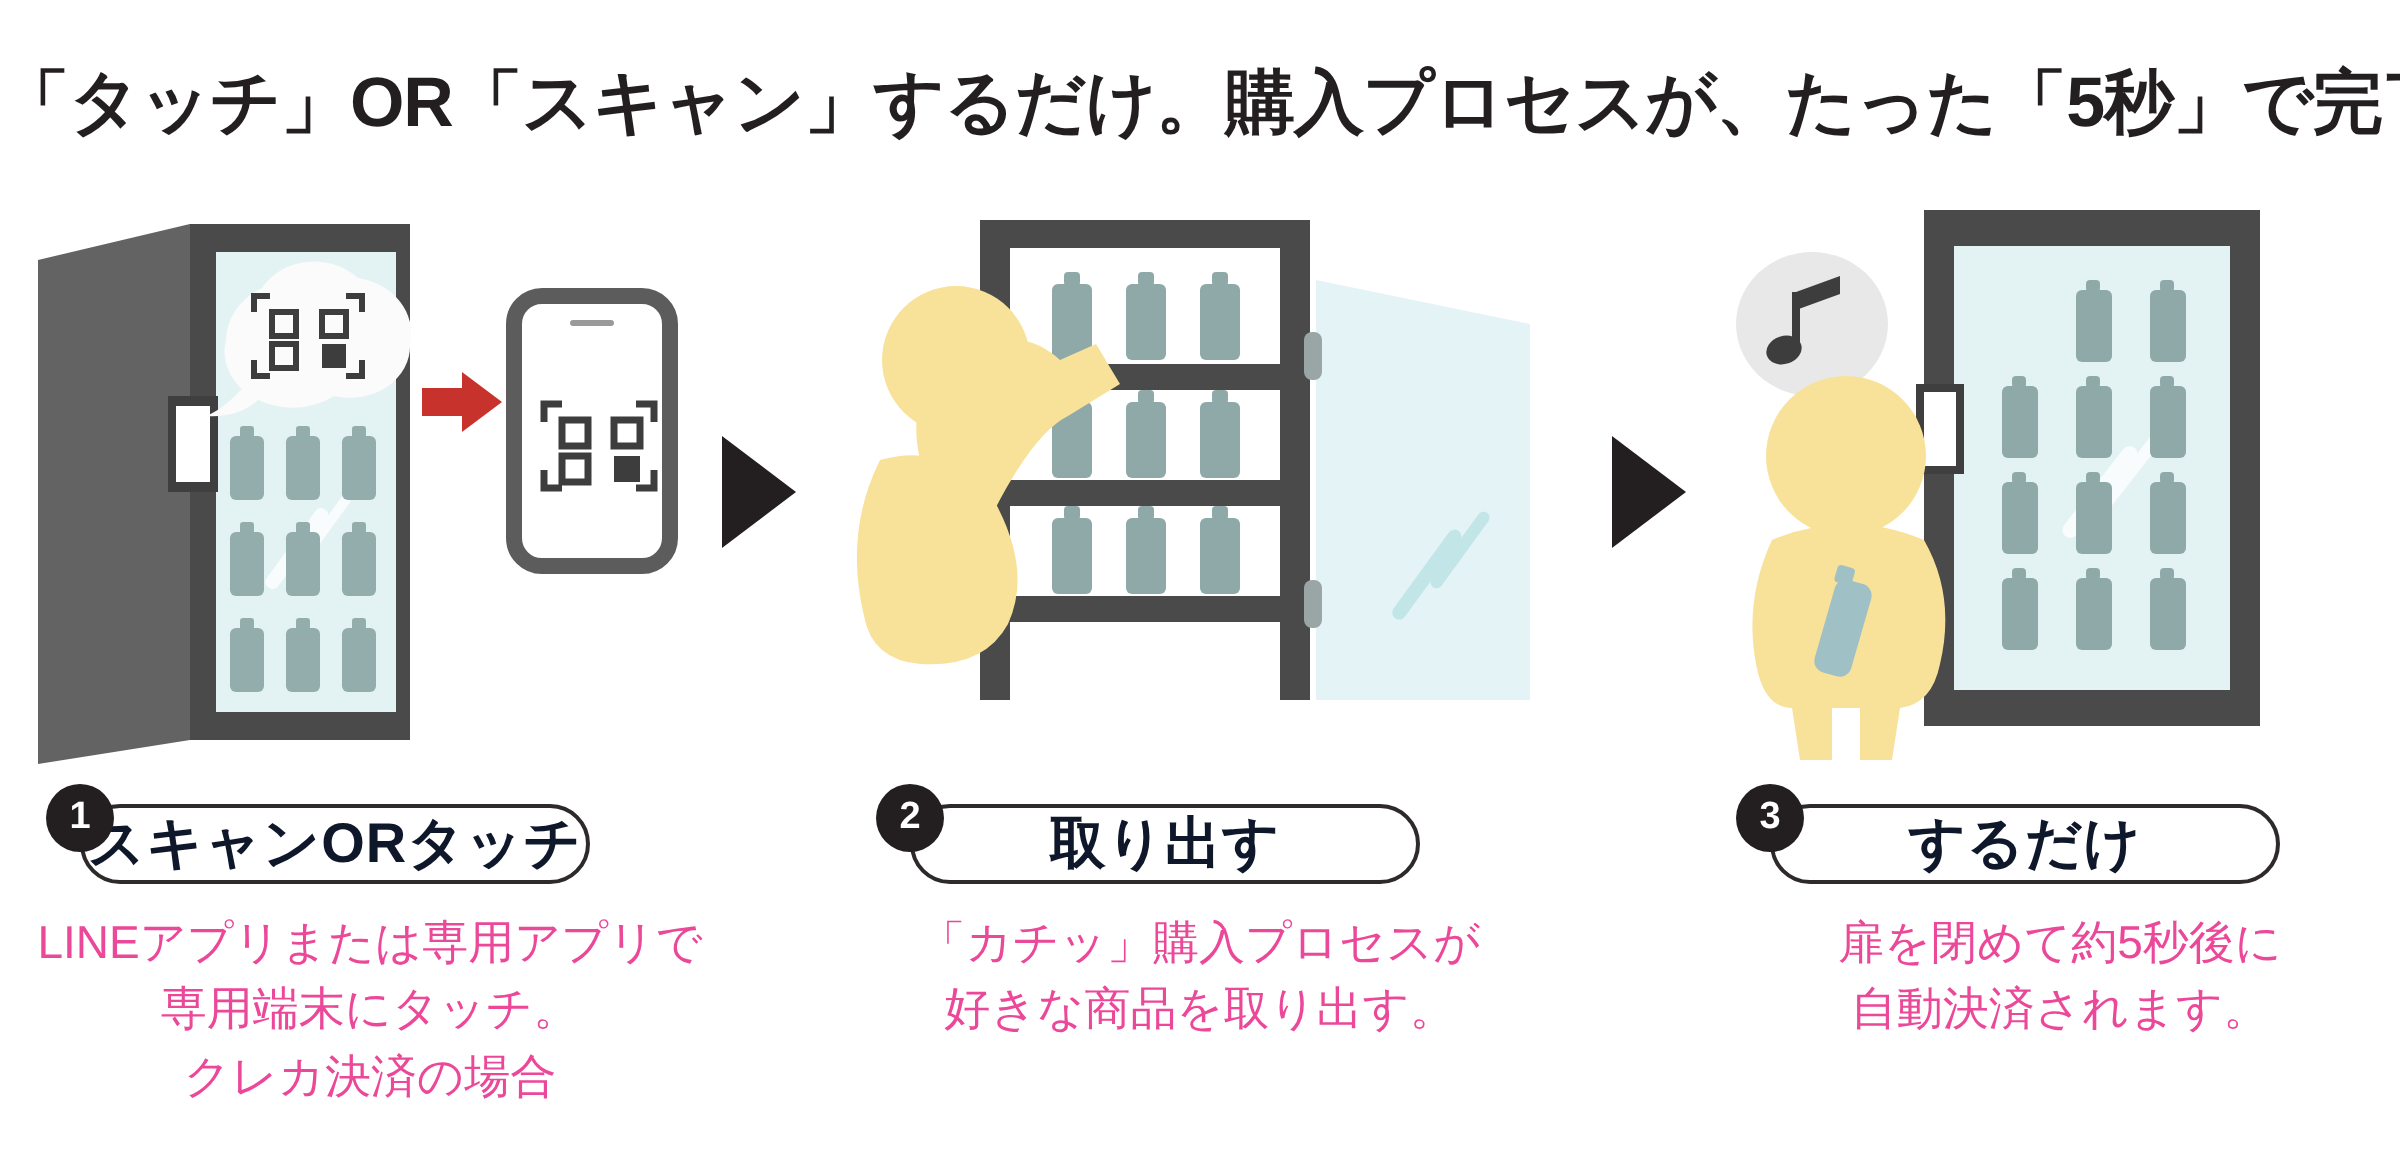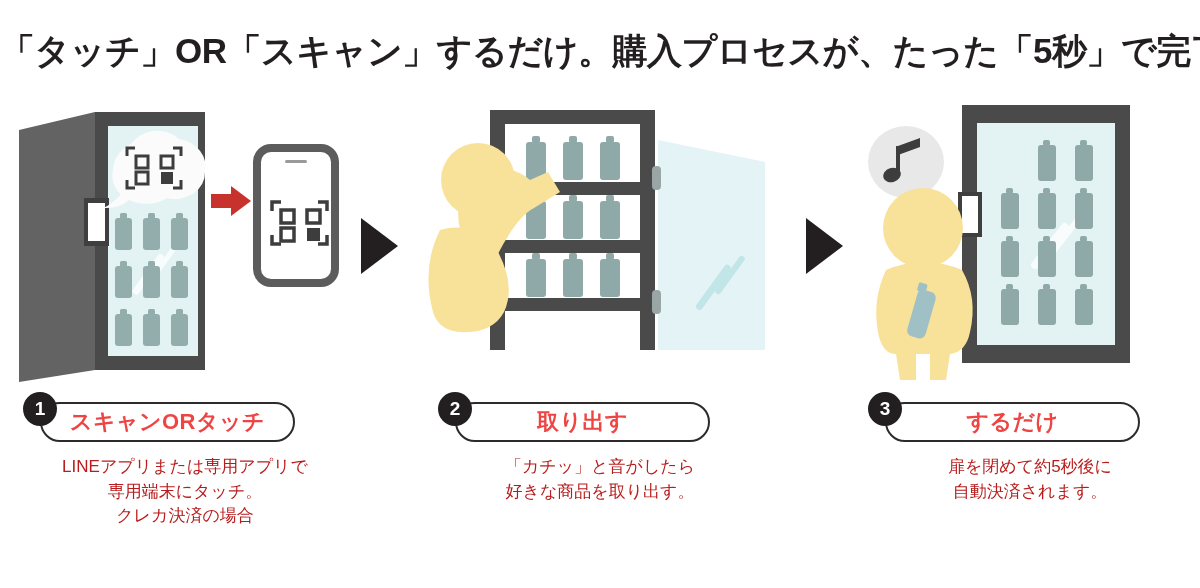--- a/index.html
+++ b/index.html
@@ -54,23 +54,23 @@
   .pill {
     position: absolute;
     left: 35px; top: 10px;
     width: 255px; height: 40px;
     border: 2px solid #2e2a2b;
     border-radius: 22px;
     background: #ffffff;
     display: flex;
     align-items: center;
     justify-content: center;
-    font-size: 22px;
+    font-size: 28px;
     font-weight: bold;
-    color: #ef4444;
+    color: #0f172a;
     letter-spacing: 0.5px;
     white-space: nowrap;
   }
   .badge {
     position: absolute;
     left: 18px; top: 0px;
     width: 34px; height: 34px;
     border-radius: 50%;
     background: #231f20;
     color: #ffffff;
@@ -81,23 +81,23 @@
     font-weight: bold;
     z-index: 3;
   }
 
   
   .caption {
     position: absolute;
     top: 355px; left: 0;
     width: 360px;
     text-align: center;
-    font-size: 17px;
+    font-size: 23px;
     line-height: 1.45;
-    color: #b91c1c;
+    color: #ec4899;
   }
   .caption div { white-space: nowrap; }
 
   
   .sep-arrow {
     position: absolute;
     top: 218px;
     width: 0; height: 0;
     border-left: 37px solid #231f20;
     border-top: 28px solid transparent;
@@ -311,21 +311,21 @@
     </div>
 
     <div class="label-row">
       <div class="pill">
         <span>取り出す</span>
       </div>
       <div class="badge">2</div>
     </div>
 
     <div class="caption">
-      <div>「カチッ」と音がしたら</div>
+      <div>「カチッ」購入プロセスが</div>
       <div>好きな商品を取り出す。</div>
     </div>
   </div>
 
   <div class="sep-arrow" id="sep-2"></div>
 
   <div class="step" id="step-3">
     <div class="art">
       <svg width="360" height="290" viewBox="0 0 360 290">
 

